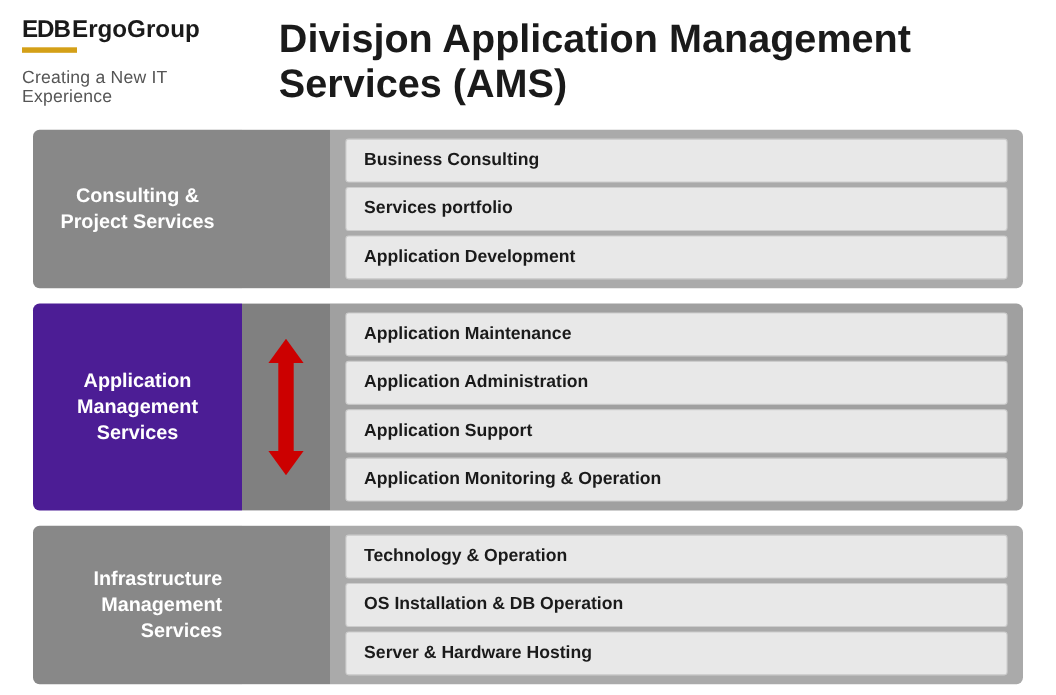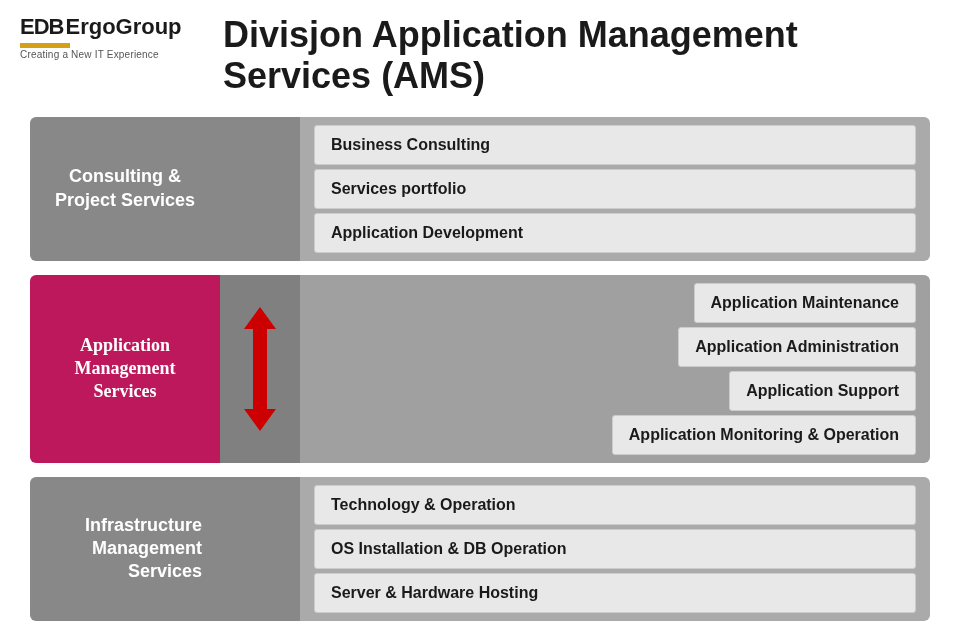--- a/index.html
+++ b/index.html
@@ -39,23 +39,23 @@
       letter-spacing: -1px;
     }
 
     .logo-ergo {
       font-size: 22px;
       font-weight: 700;
       color: #1a1a1a;
     }
 
     .logo-tagline {
-      font-size: 10px;
+      font-size: 16px;
       color: #555;
-      margin-top: 1px;
+      margin-top: 14px;
       letter-spacing: 0.2px;
     }
 
     .logo-bar {
       width: 50px;
       height: 5px;
       background: #d4a017;
       margin-top: 3px;
     }
 
@@ -170,29 +170,27 @@
     }
     .section-consulting .arrow-col {
       background: #888888;
     }
     .section-consulting .section-items {
       background: #aaaaaa;
     }
 
     
     .section-ams .section-label {
-      background: #be185d;
-      font-family: Liberation Serif, serif;
+      background: #4c1d95;
     }
     .section-ams .arrow-col {
       background: #808080;
     }
     .section-ams .section-items {
       background: #a0a0a0;
-      align-items: flex-end;
     }
 
     
     .section-infra .section-label {
       background: #888888;
       text-align: right;
     }
     .section-infra .arrow-col {
       background: #888888;
     }

